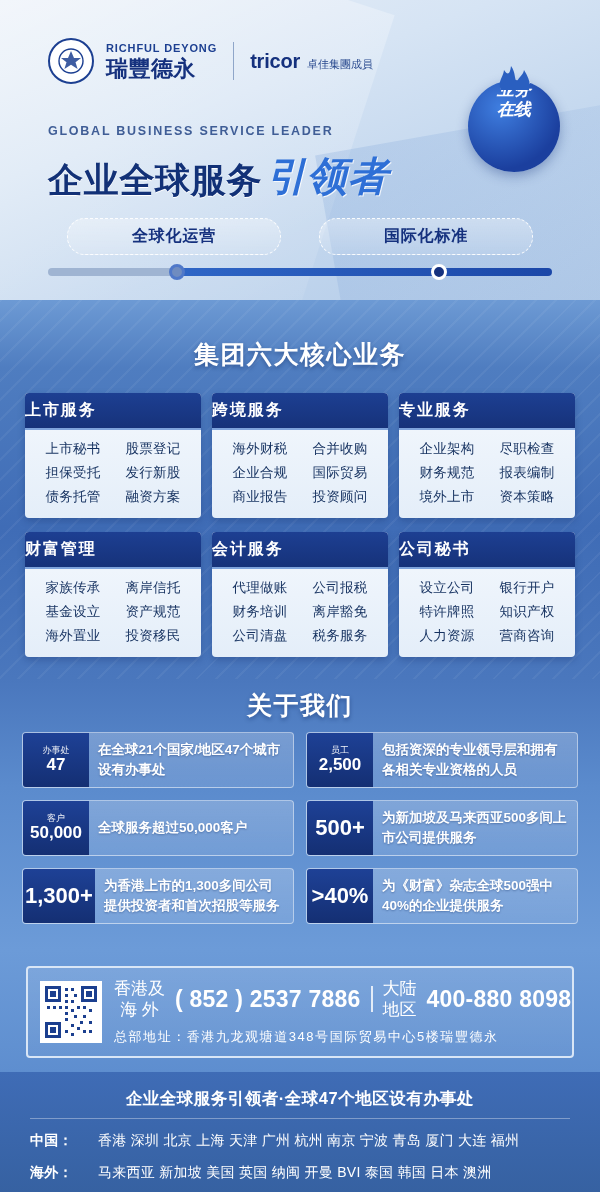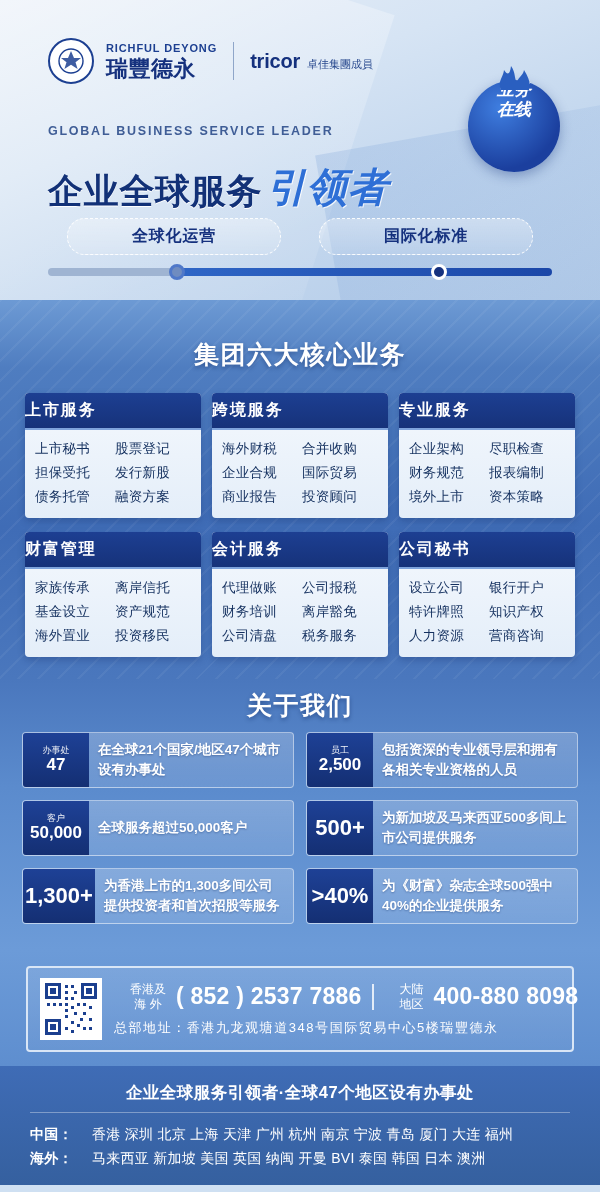--- a/index.html
+++ b/index.html
@@ -38,21 +38,21 @@
   .brand-en{font-size:11px;letter-spacing:.08em;color:#1c3f91;font-weight:bold;margin-bottom:4px;}
   .brand-cn{font-size:22px;color:#15317e;font-weight:bold;letter-spacing:.02em;}
   .divider-v{width:1px;height:38px;background:#8fa6c9;margin:0 4px;}
   .tricor{display:flex;flex-direction:column;justify-content:center;line-height:1.15;}
   .tricor-en{font-size:20px;color:#15317e;font-weight:bold;letter-spacing:-.01em;}
   .tricor-cn{font-size:11px;color:#2a4a8f;}
   .tricor-row{display:flex;align-items:baseline;gap:7px;}
 
   .hero{position:absolute;left:48px;top:124px;z-index:5;}
   .hero-en{
-    font-size:12.5px;letter-spacing:.14em;color:#3f5d96;font-weight:bold;margin-bottom:22px;
+    font-size:12.5px;letter-spacing:.14em;color:#3f5d96;font-weight:bold;margin-bottom:11px;
   }
   .hero-cn{display:flex;align-items:flex-end;gap:4px;}
   .hero-cn-a{
     font-size:35px;font-weight:bold;color:#123177;letter-spacing:.02em;
     text-shadow:0 1px 0 #fff;
   }
   .hero-cn-b{
     font-size:40px;font-weight:bold;font-style:italic;
     color:#2e6fd6;letter-spacing:.02em;
     font-family:"Liberation Serif","DejaVu Serif",serif;
@@ -116,21 +116,21 @@
     background:linear-gradient(180deg,#1d3f92,#16327a);
     color:#fff;font-size:16px;font-weight:bold;text-align:left;
     padding:7px 0;letter-spacing:.12em;
     border-bottom:2px solid #7ea3dc;
   }
   .card-items{
     display:grid;grid-template-columns:1fr 1fr;gap:6px 4px;
     padding:10px 10px 2px;
   }
   .card-items div{
-    font-size:13.5px;color:#14305f;letter-spacing:.02em;white-space:nowrap;
+    font-size:13.5px;color:#14305f;text-align:center;letter-spacing:.02em;white-space:nowrap;
   }
 
   
   .about{
     position:relative;
     background:linear-gradient(180deg,#4a77bd 0%,#5b8bcd 40%,#6c9bd8 100%);
     padding:10px 0 26px;
   }
   .about .sec-title{margin-bottom:10px;}
   .facts{
@@ -165,39 +165,39 @@
     width:520px;margin:0 auto;border:2px solid #d9e6f6;border-radius:4px;
     background:linear-gradient(180deg,rgba(255,255,255,.12),rgba(255,255,255,.05));
     display:flex;align-items:center;padding:10px 12px;gap:12px;
   }
   .qr{
     width:62px;height:62px;background:#fff;padding:3px;box-sizing:border-box;flex:0 0 62px;
   }
   .qr svg{display:block;}
   .contact-right{flex:1;}
   .phones{display:flex;align-items:center;gap:10px;color:#fff;}
-  .reg{font-size:12px;line-height:1.25;text-align:center;white-space:nowrap;margin-left:16px;}
+  .reg{font-size:17px;line-height:1.25;text-align:center;white-space:nowrap;}
   .num{font-size:23px;font-weight:bold;letter-spacing:.01em;white-space:nowrap;}
   .vline{width:2px;height:26px;background:rgba(255,255,255,.8);}
   .addr{
     margin-top:7px;color:#fff;font-size:13px;letter-spacing:.12em;white-space:nowrap;
   }
 
   
   .footer{
     background:linear-gradient(180deg,#3f6cb6,#35609f);
     padding:10px 0 14px;
   }
   .footer-title{
     text-align:center;color:#fff;font-size:16.5px;font-weight:bold;letter-spacing:.03em;
     padding:6px 0 8px;border-bottom:1px solid rgba(255,255,255,.35);
     width:540px;margin:0 auto 10px;
   }
   .footer-row{
-    display:flex;gap:14px;color:#fff;font-size:14px;width:540px;margin:0 auto;
+    display:flex;gap:20px;color:#fff;font-size:14px;width:540px;margin:8px auto;
     padding:3px 0;letter-spacing:.02em;
   }
   .footer-row .lab{flex:0 0 48px;font-weight:bold;}
   .footer-row .val{flex:1;}
 </style>
 </head>
 <body>
 
 <div class="page">
 

